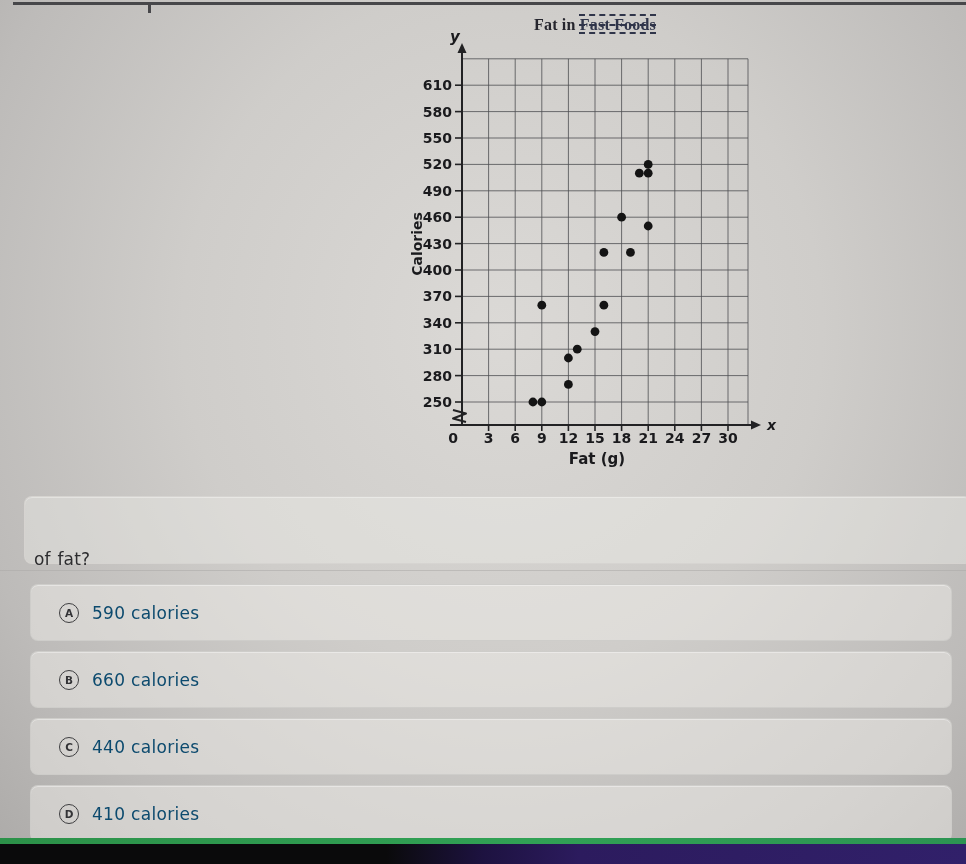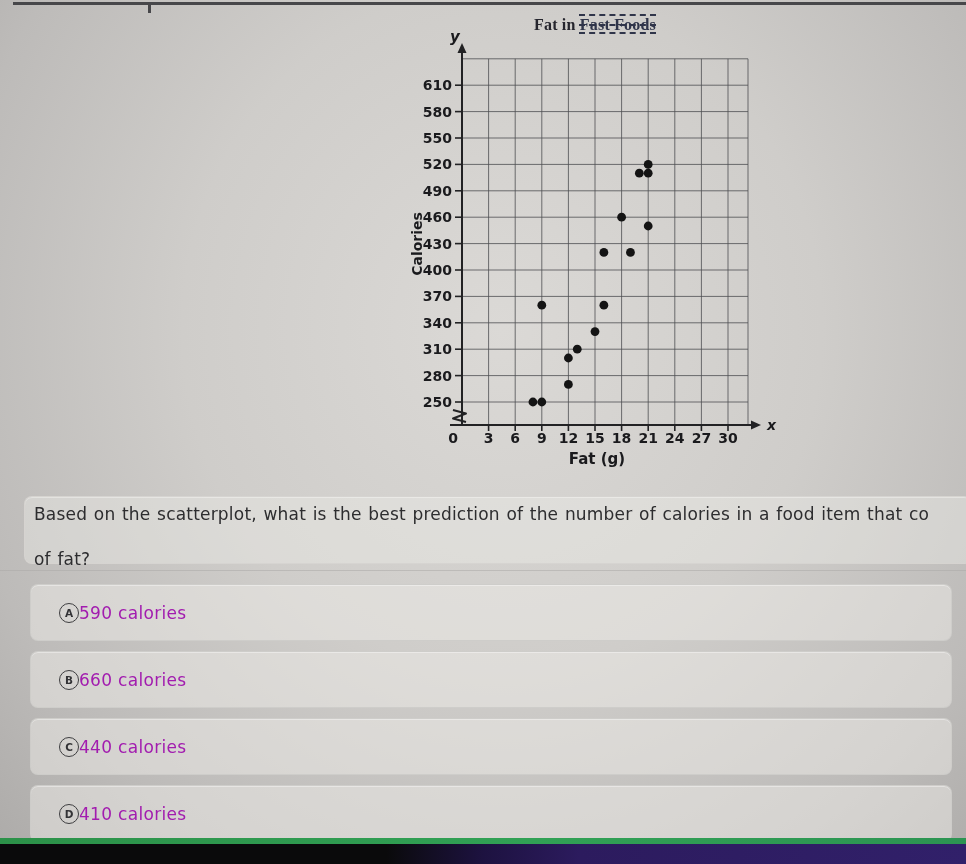--- a/index.html
+++ b/index.html
@@ -51,22 +51,23 @@
     display:flex;align-items:center;padding-left:28px;box-sizing:border-box;
     cursor:pointer;
   }
   .opt-circle{
     width:20px;height:20px;border:1.6px solid #3e3e40;border-radius:50%;
     display:inline-flex;align-items:center;justify-content:center;
     font-family:"DejaVu Sans",sans-serif;font-size:10.5px;font-weight:bold;color:#333336;
     flex:0 0 auto;box-sizing:border-box;
   }
   .opt-label{
+    margin-left:13px;
     font-family:"DejaVu Sans","Liberation Sans",sans-serif;
-    font-size:17px;color:#a21caf;letter-spacing:.3px;
+    font-size:17px;color:#0c4a6e;letter-spacing:.3px;
   }
   .row-a{top:584px;} .row-b{top:651px;} .row-c{top:718px;} .row-d{top:785px;}
 
   
   .bottom-bar{position:absolute;left:0;bottom:0;width:966px;height:26px;z-index:5;}
   .bottom-green{position:absolute;top:0;left:0;right:0;height:6px;
     background:linear-gradient(90deg,#2c9149 0%,#31a155 55%,#2c9452 100%);}
   .bottom-fill{position:absolute;top:6px;left:0;right:0;bottom:0;
     background:linear-gradient(90deg,#0a0a0b 0%,#0a0a0b 40%,#1d1240 50%,#2c1b5e 60%,#31206a 100%);}
 </style>
@@ -175,21 +176,20 @@
       <circle cx="239.33333333333334" cy="161.2" r="4.4" fill="#141414"></circle>
       <circle cx="248.20000000000002" cy="152.4" r="4.4" fill="#141414"></circle>
       <circle cx="248.20000000000002" cy="161.2" r="4.4" fill="#141414"></circle>
     </svg>
   <div class="chart-title">
     <span>Fat in </span><span class="glitch">Fast Foods</span>
   </div>
 </div>
 
 <div class="question-card">
-  <div class="q-line q-line1">Based on the scatterplot, what is the best prediction of the number of calories in a food item that co</div>
   <div class="q-line q-line2">of fat?</div>
 </div>
 <div class="hairline"></div>
 
 <div class="option-row row-a">
   <span class="opt-circle">
       <span>A</span>
     </span>
   <span class="opt-label">590 calories</span>
 </div>

